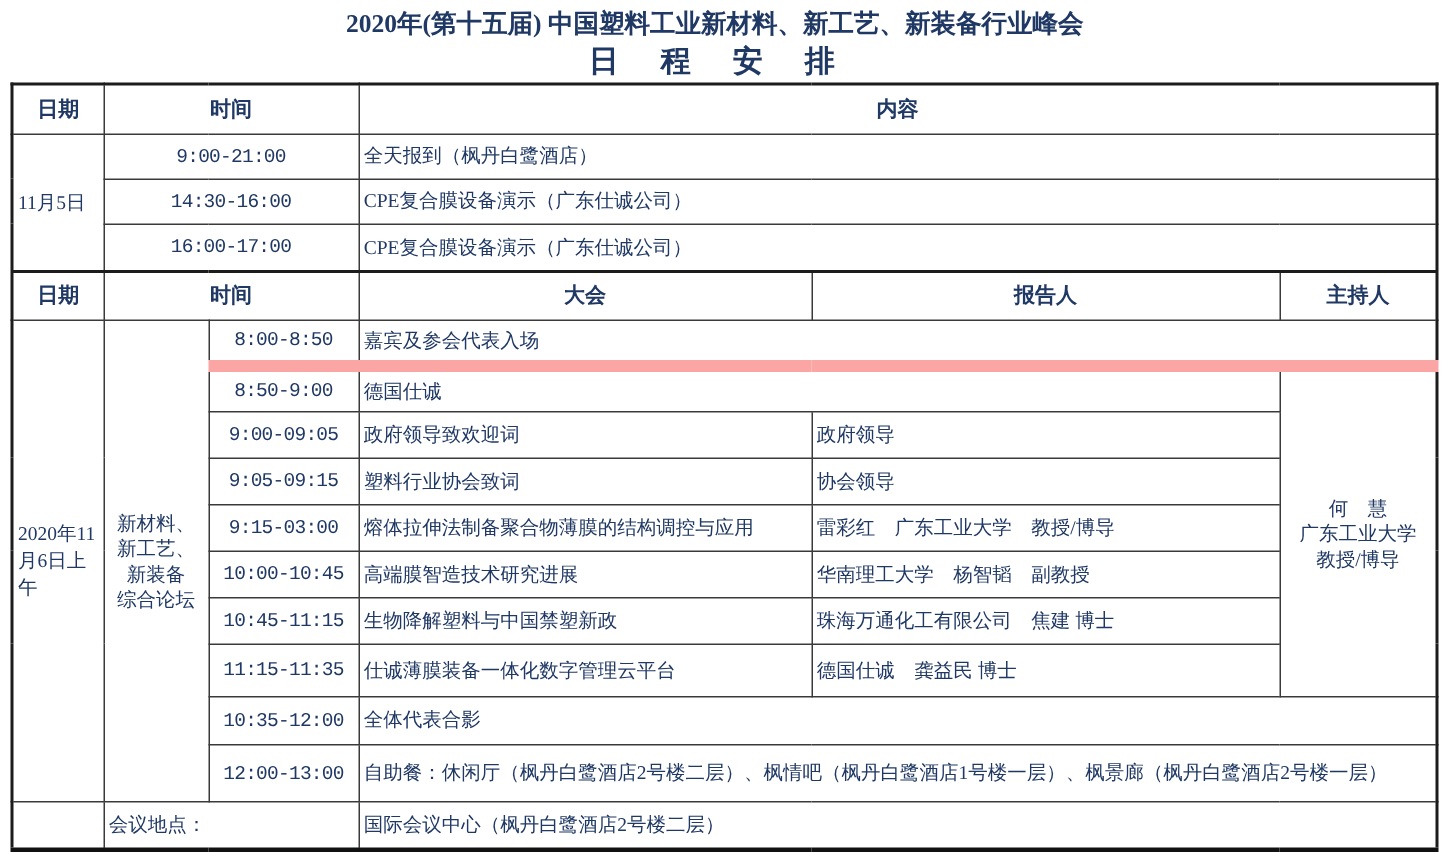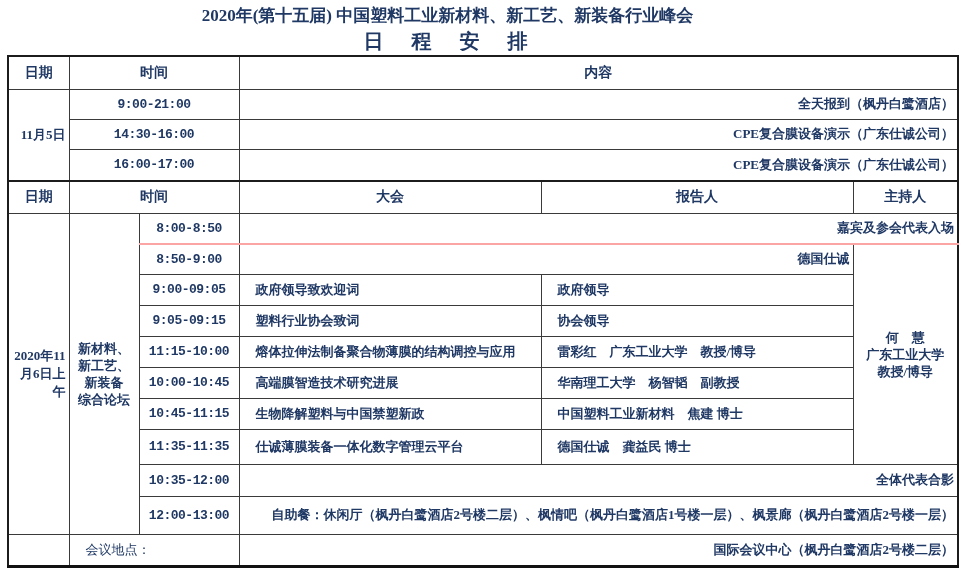--- a/index.html
+++ b/index.html
@@ -1,39 +1,39 @@
 <!DOCTYPE html>
 <html><head>
 <meta charset="utf-8">
 <style>
   html,body { margin:0; padding:0; background:#ffffff; }
   .page {
     position:relative; width:963px; height:568px; background:#ffffff;
     font-family:"Liberation Serif","DejaVu Serif",serif;
     color:#1F3864; overflow:hidden;
   }
-  .title-block { position:absolute; top:3px; left:0; width:895px; text-align:center; }
+  .title-block { position:absolute; top:3px; left:0; width:895px; text-align:center;padding-left:29px; }
   .title-line1 { font-size:17px; font-weight:bold; line-height:26px; }
   .title-line2 { font-size:20px; font-weight:bold; line-height:24px; letter-spacing:4px; }
 
   table.schedule {
     position:absolute; left:7px; top:55px; width:950px;
     border-collapse:collapse; table-layout:fixed;
     border:2px solid #1c1c1c; border-bottom:3px solid #111111;
   }
   td, th {
     border:1px solid #3a3a3a; padding:1px 3px;
-    font-size:13px; font-weight:bold; color:#1F3864;
+    font-size:13px; font-weight:normal; color:#1F3864;
     vertical-align:middle; overflow:hidden; word-break:break-all;
   }
   th { font-weight:bold; font-size:14px; }
   tr.section-divider > th { border-top:2px solid #1c1c1c; }
-  .thick-bottom { border-bottom:2px solid #fca5a5; }
-  .center { text-align:right; }
-  .left   { text-align:left; padding-left:16px; }
+  .thick-bottom { border-bottom:8px solid #fca5a5; }
+  .center { text-align:left; }
+  .left   { text-align:left; padding-left:3px; }
   .time {
     font-family:"Liberation Mono","DejaVu Sans Mono",monospace;
     font-size:13px; text-align:center; letter-spacing:-0.5px;
   }
   .prelines { white-space:pre-line; text-align:center; line-height:17px; }
   .bold { font-weight:normal; }
 </style>
 </head>
 <body>
 
@@ -103,36 +103,36 @@
       <td class="time">9:00-09:05</td>
       <td class="left">政府领导致欢迎词</td>
       <td class="left">政府领导</td>
     </tr>
     <tr style="height:31px">
       <td class="time">9:05-09:15</td>
       <td class="left">塑料行业协会致词</td>
       <td class="left">协会领导</td>
     </tr>
     <tr style="height:31px">
-      <td class="time">11:15-10:00</td>
+      <td class="time">9:15-03:00</td>
       <td class="left">熔体拉伸法制备聚合物薄膜的结构调控与应用</td>
       <td class="left">雷彩红　广东工业大学　教授/博导</td>
     </tr>
     <tr style="height:31px">
       <td class="time">10:00-10:45</td>
       <td class="left">高端膜智造技术研究进展</td>
       <td class="left">华南理工大学　杨智韬　副教授</td>
     </tr>
     <tr style="height:31px">
       <td class="time">10:45-11:15</td>
       <td class="left">生物降解塑料与中国禁塑新政</td>
-      <td class="left">中国塑料工业新材料　焦建 博士</td>
+      <td class="left">珠海万通化工有限公司　焦建 博士</td>
     </tr>
     <tr style="height:35px">
-      <td class="time">11:35-11:35</td>
+      <td class="time">11:15-11:35</td>
       <td class="left">仕诚薄膜装备一体化数字管理云平台</td>
       <td class="left">德国仕诚　龚益民 博士</td>
     </tr>
     <tr style="height:32px">
       <td class="time">10:35-12:00</td>
       <td colspan="3" class="center">全体代表合影</td>
     </tr>
     <tr style="height:38px">
       <td class="time">12:00-13:00</td>
       <td colspan="3" class="center">自助餐：休闲厅（枫丹白鹭酒店2号楼二层）、枫情吧（枫丹白鹭酒店1号楼一层）、枫景廊（枫丹白鹭酒店2号楼一层）</td>

